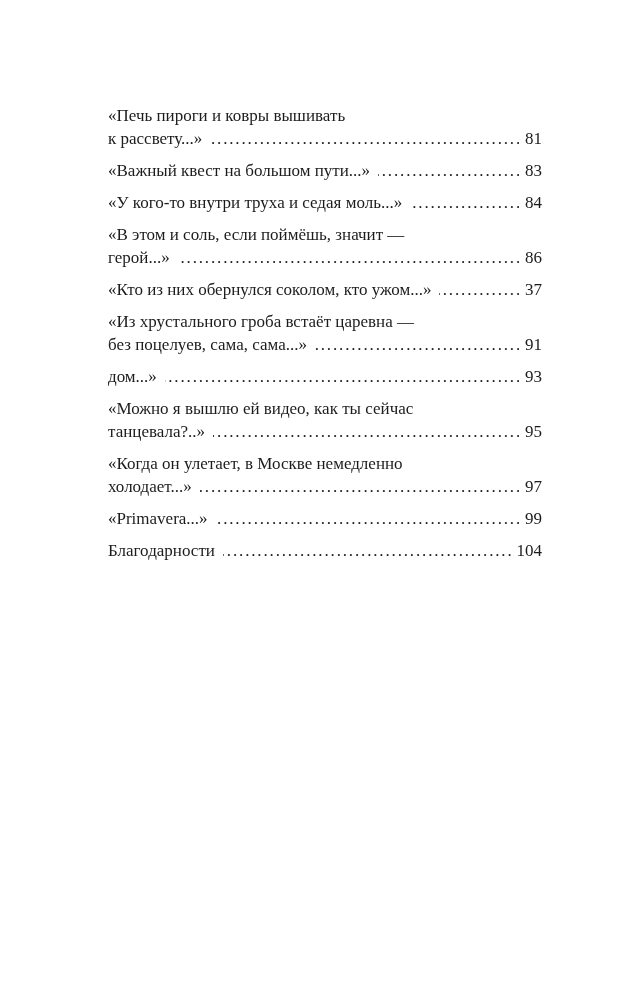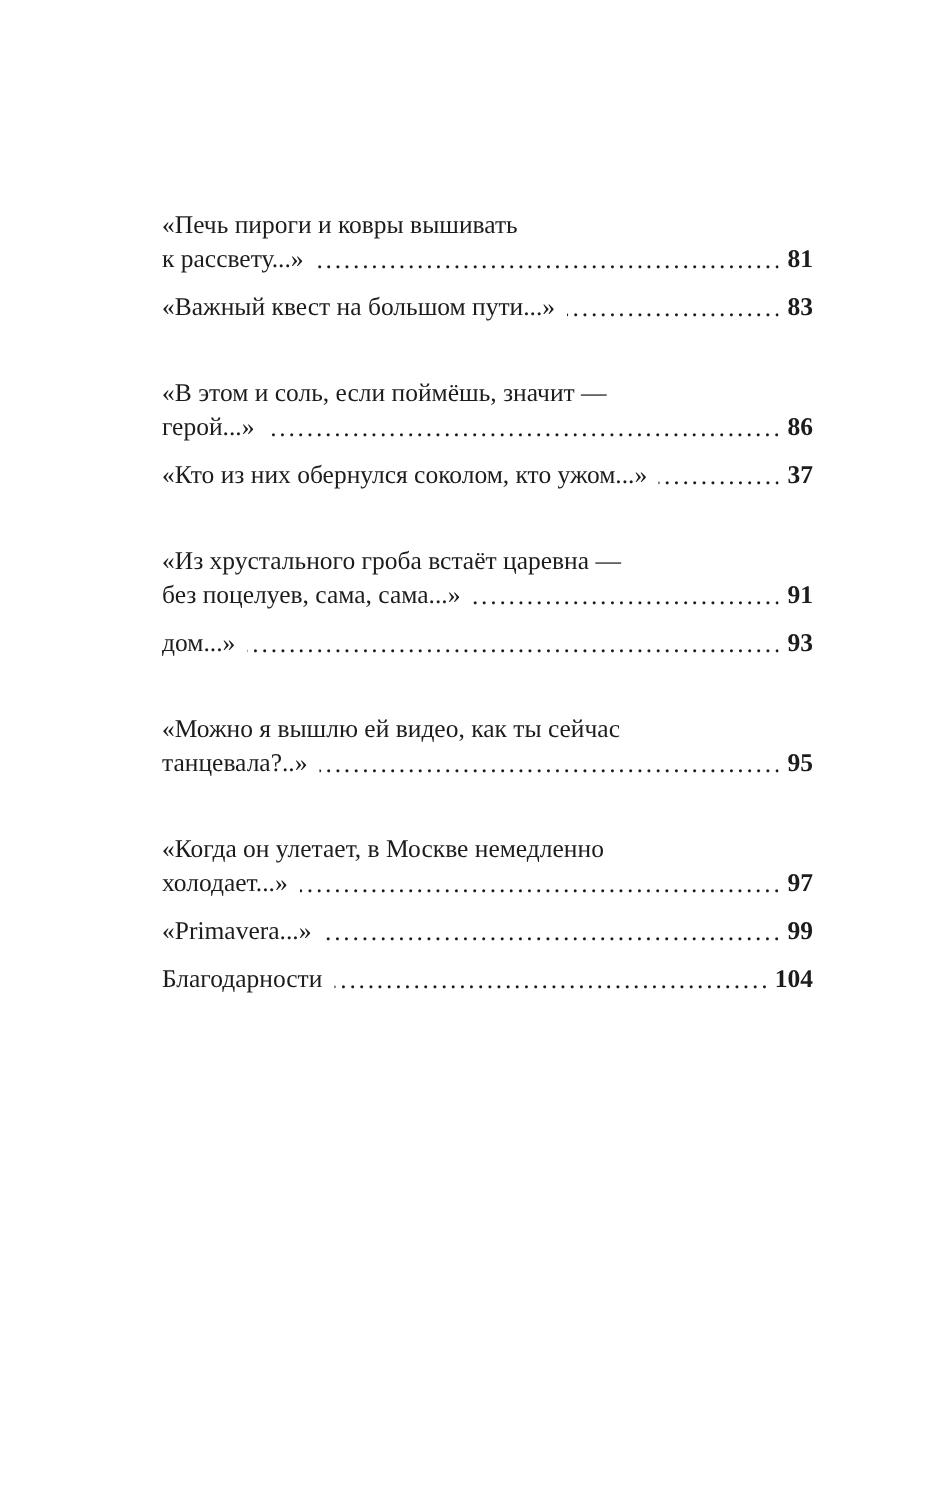--- a/index.html
+++ b/index.html
@@ -1,26 +1,26 @@
 <!DOCTYPE html>
 <html><head>
 <meta charset="utf-8">
 <style>
   html, body { margin:0; padding:0; background:#ffffff; }
   body { width:619px; height:1000px; position:relative; overflow:hidden;
          font-family:"Liberation Serif", "DejaVu Serif", serif; color:#1c1c1c; }
   .toc { position:absolute; left:108px; top:104px; width:434px; }
   .entry { margin-bottom:9px; font-size:17px; line-height:23px; }
-  .line { display:block; white-space:nowrap;margin-top:34px; }
+  .line { display:block; white-space:nowrap; }
   .last { display:flex; align-items:flex-end; white-space:nowrap; }
   .last .t { flex:0 0 auto; }
   .dots { flex:1 1 auto; overflow:hidden; white-space:nowrap; margin:0 6px 0 8px;
           letter-spacing:3.4px; direction:rtl; text-align:left; }
   .dots::before { content:". . . . . . . . . . . . . . . . . . . . . . . . . . . . . . . . . . . . . . . . . . . . . . . . . . . . . . . . . . . . . . . . . . . . . . . . . . . . . . . . . . . . . . . . . . . . . . . . . . . . . ."; letter-spacing:-1.2px; }
-  .pg { flex:0 0 auto; text-align:right;font-weight:bold; }
+  .pg { flex:0 0 auto; text-align:right; }
 </style>
 </head>
 <body>
 
 <div class="toc">
 
   <div class="entry">
     <span class="line">«Печь пироги и ковры вышивать</span>
     <div class="last">
       <span class="t">к рассвету...»</span>
@@ -30,20 +30,27 @@
   </div>
 
   <div class="entry">
     <div class="last">
       <span class="t">«Важный квест на большом пути...»</span>
       <span class="dots"></span>
       <span class="pg">83</span>
     </div>
   </div>
 
+  <div class="entry">
+    <div class="last">
+      <span class="t">«У кого-то внутри труха и седая моль...»</span>
+      <span class="dots"></span>
+      <span class="pg">84</span>
+    </div>
+  </div>
 
   <div class="entry">
     <span class="line">«В этом и соль, если поймёшь, значит —</span>
     <div class="last">
       <span class="t">герой...»</span>
       <span class="dots"></span>
       <span class="pg">86</span>
     </div>
   </div>
 

